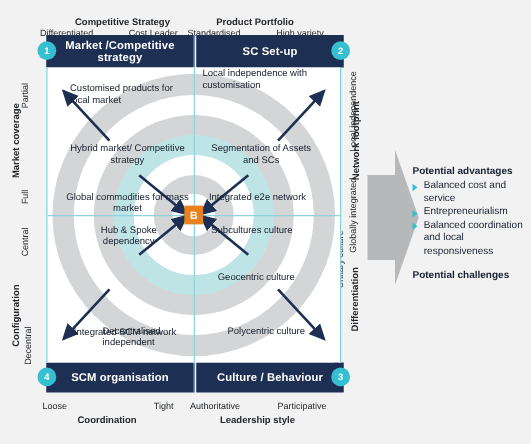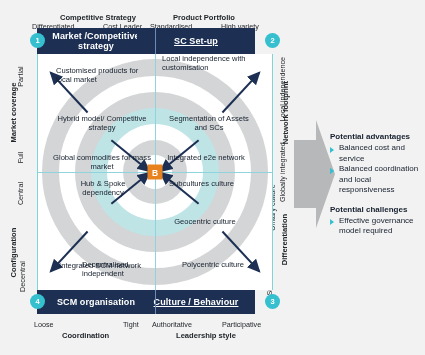--- a/index.html
+++ b/index.html
@@ -18,21 +18,21 @@
   .topsub{ position:absolute; font-size:7.2px; color:#23272b; white-space:nowrap;text-align:right;}
 
   
   .frame{ position:absolute; left:37px; top:28px; width:236px; height:288px; }
 
   .hdrband{
     position:absolute; left:0; width:118px; height:26px; top:0;
     background:#1d3053; color:#fff; display:flex; align-items:center; justify-content:center;
     text-align:center; font-size:9px; font-weight:bold; line-height:1.12; letter-spacing:.1px;
   }
-  .hdrband.r{ left:100px;text-decoration:underline; }
+  .hdrband.r{ left:120px; }
   .hdrband.b{ top:262px; height:24px; }
 
   .hdrsep{ position:absolute; top:0; left:117.5px; width:1.2px; height:26px; background:#6e8bb5;}
   .hdrsep.b{ top:262px; height:24px;}
 
   .plot{
     position:absolute; left:0; top:26px; width:236px; height:236px;
     background:#ffffff; border:1.4px solid #7fd4da; border-top:none; border-bottom:none;
     overflow:hidden;
   }
@@ -170,21 +170,21 @@
             <line x1="162" y1="150" x2="124" y2="119" stroke="#1d3053" stroke-width="2.1" marker-end="url(#ah)"></line>
           </g>
         <g>
             <line x1="186" y1="178" x2="223" y2="218" stroke="#1d3053" stroke-width="2.1" marker-end="url(#ah)"></line>
           </g>
       </svg>
 
       <div class="centerbox">B</div>
 
       <div class="lbl" style="left:18px; top:12px; white-space:normal; width:95px;">Customised products for local market</div>
-      <div class="lbl c" style="left:14px; top:60px; white-space:normal; width:100px;">Hybrid model/ Competitive strategy</div>
+      <div class="lbl c" style="left:14px; top:60px; white-space:normal; width:100px;">Hybrid market/ Competitive strategy</div>
       <div class="lbl c" style="left:14px; top:99px; white-space:normal; width:100px;">Global commodities for mass market</div>
 
       <div class="lbl" style="left:124px; top:0; white-space:normal; width:98px;">Local independence with customisation</div>
       <div class="lbl c" style="left:125px; top:60px; white-space:normal; width:92px;">Segmentation of Assets and SCs</div>
       <div class="lbl c" style="left:128px; top:99px; white-space:normal; width:80px;">Integrated e2e network</div>
 
       <div class="lbl c" style="left:22px; top:125px; white-space:normal; width:86px;">Hub &amp; Spoke dependency</div>
       <div class="lbl c" style="left:18px; top:163px; white-space:normal; width:88px;margin-top:44px;">Integrated SCM network</div>
       <div class="lbl" style="left:24px; top:206px; white-space:normal; width:82px;padding-left:20px;">Decentralised independent</div>
 
@@ -204,23 +204,20 @@
   <div class="botcap" style="left:176px; top:331px;">Leadership style</div>
 
   <svg class="bigarrow" width="44" height="112" viewBox="0 0 44 112">
     <path d="M2,22 L24,22 L24,2 L43,56 L24,110 L24,90 L2,90 Z" fill="#b6b8ba"></path>
   </svg>
 
   <div class="panel">
     <div class="phead">Potential advantages</div>
     <ul class="plist">
       <li><span class="tri"></span><span>Balanced cost and service</span></li>
-      <li><span class="tri"></span></li>
+      <li><span class="tri"></span><span>Entrepreneurialism</span></li>
       <li><span class="tri"></span><span>Balanced coordination and local responsiveness</span></li>
     </ul>
     <div class="gap"></div>
     <div class="phead">Potential challenges</div>
-    <ul class="plist">
-      <li><span class="tri"></span><span>Effective governance model required</span></li>
-    </ul>
   </div>
 
 </div>
 
 </body></html>

